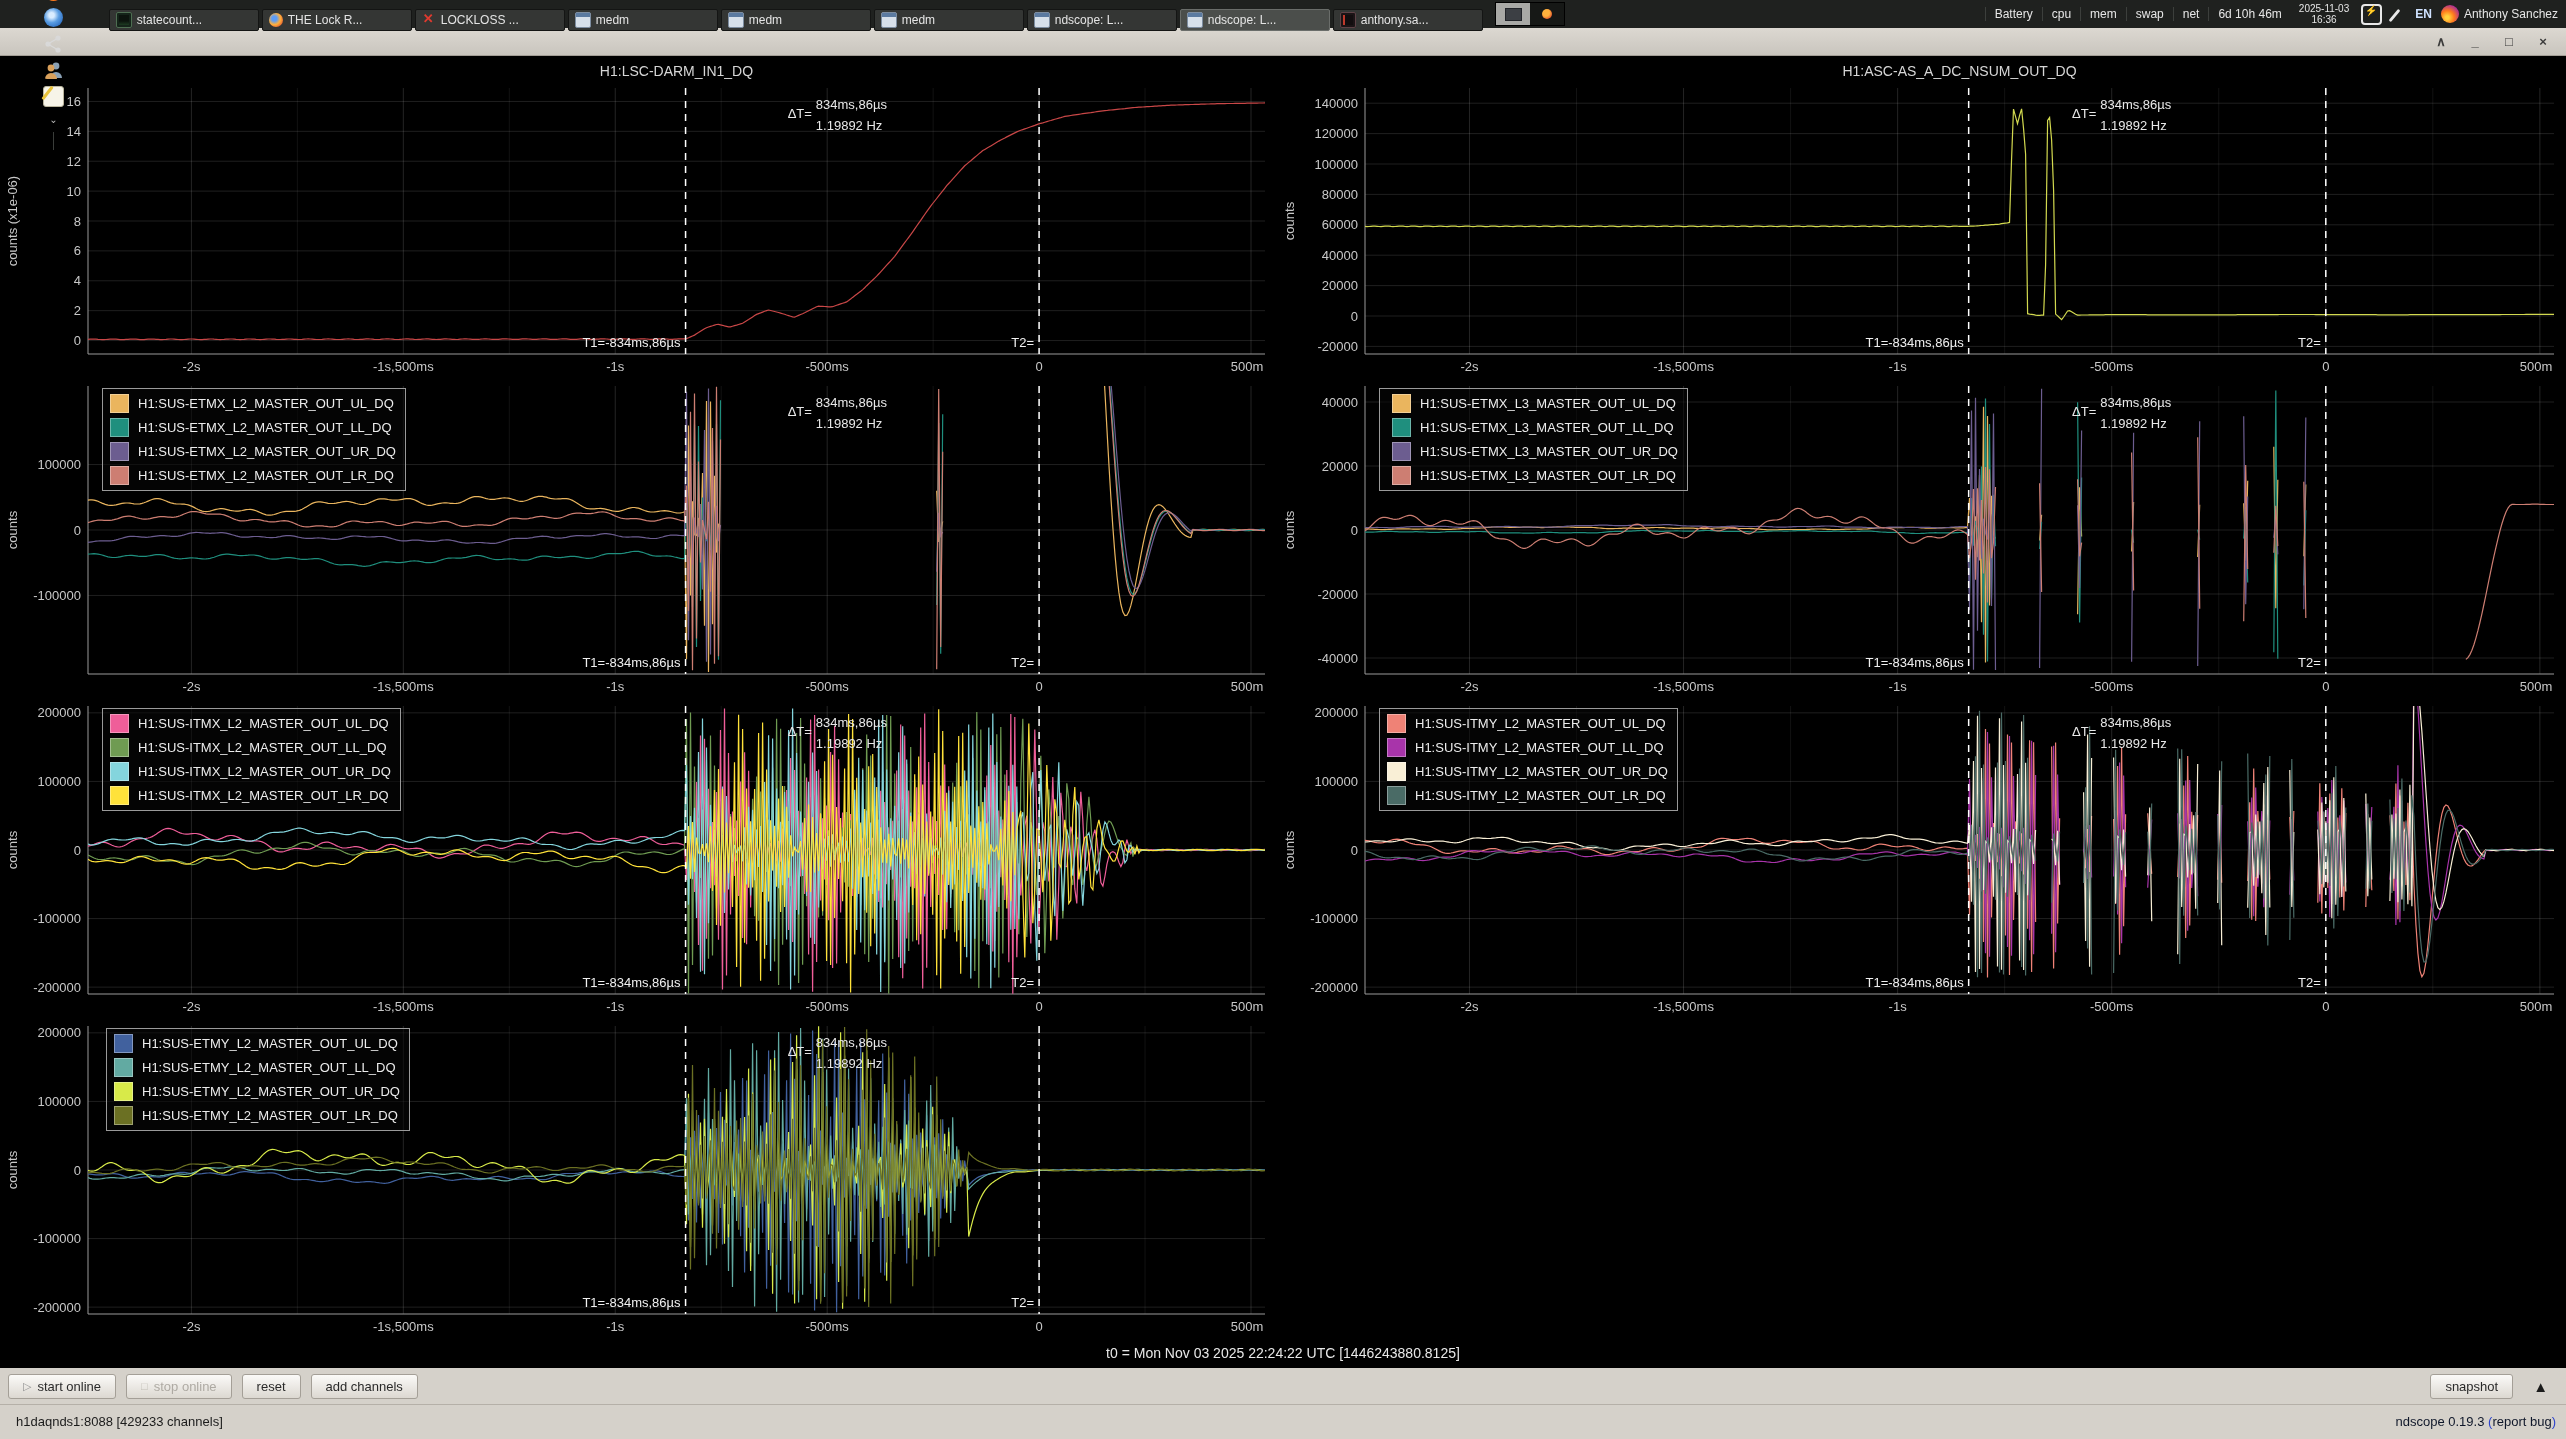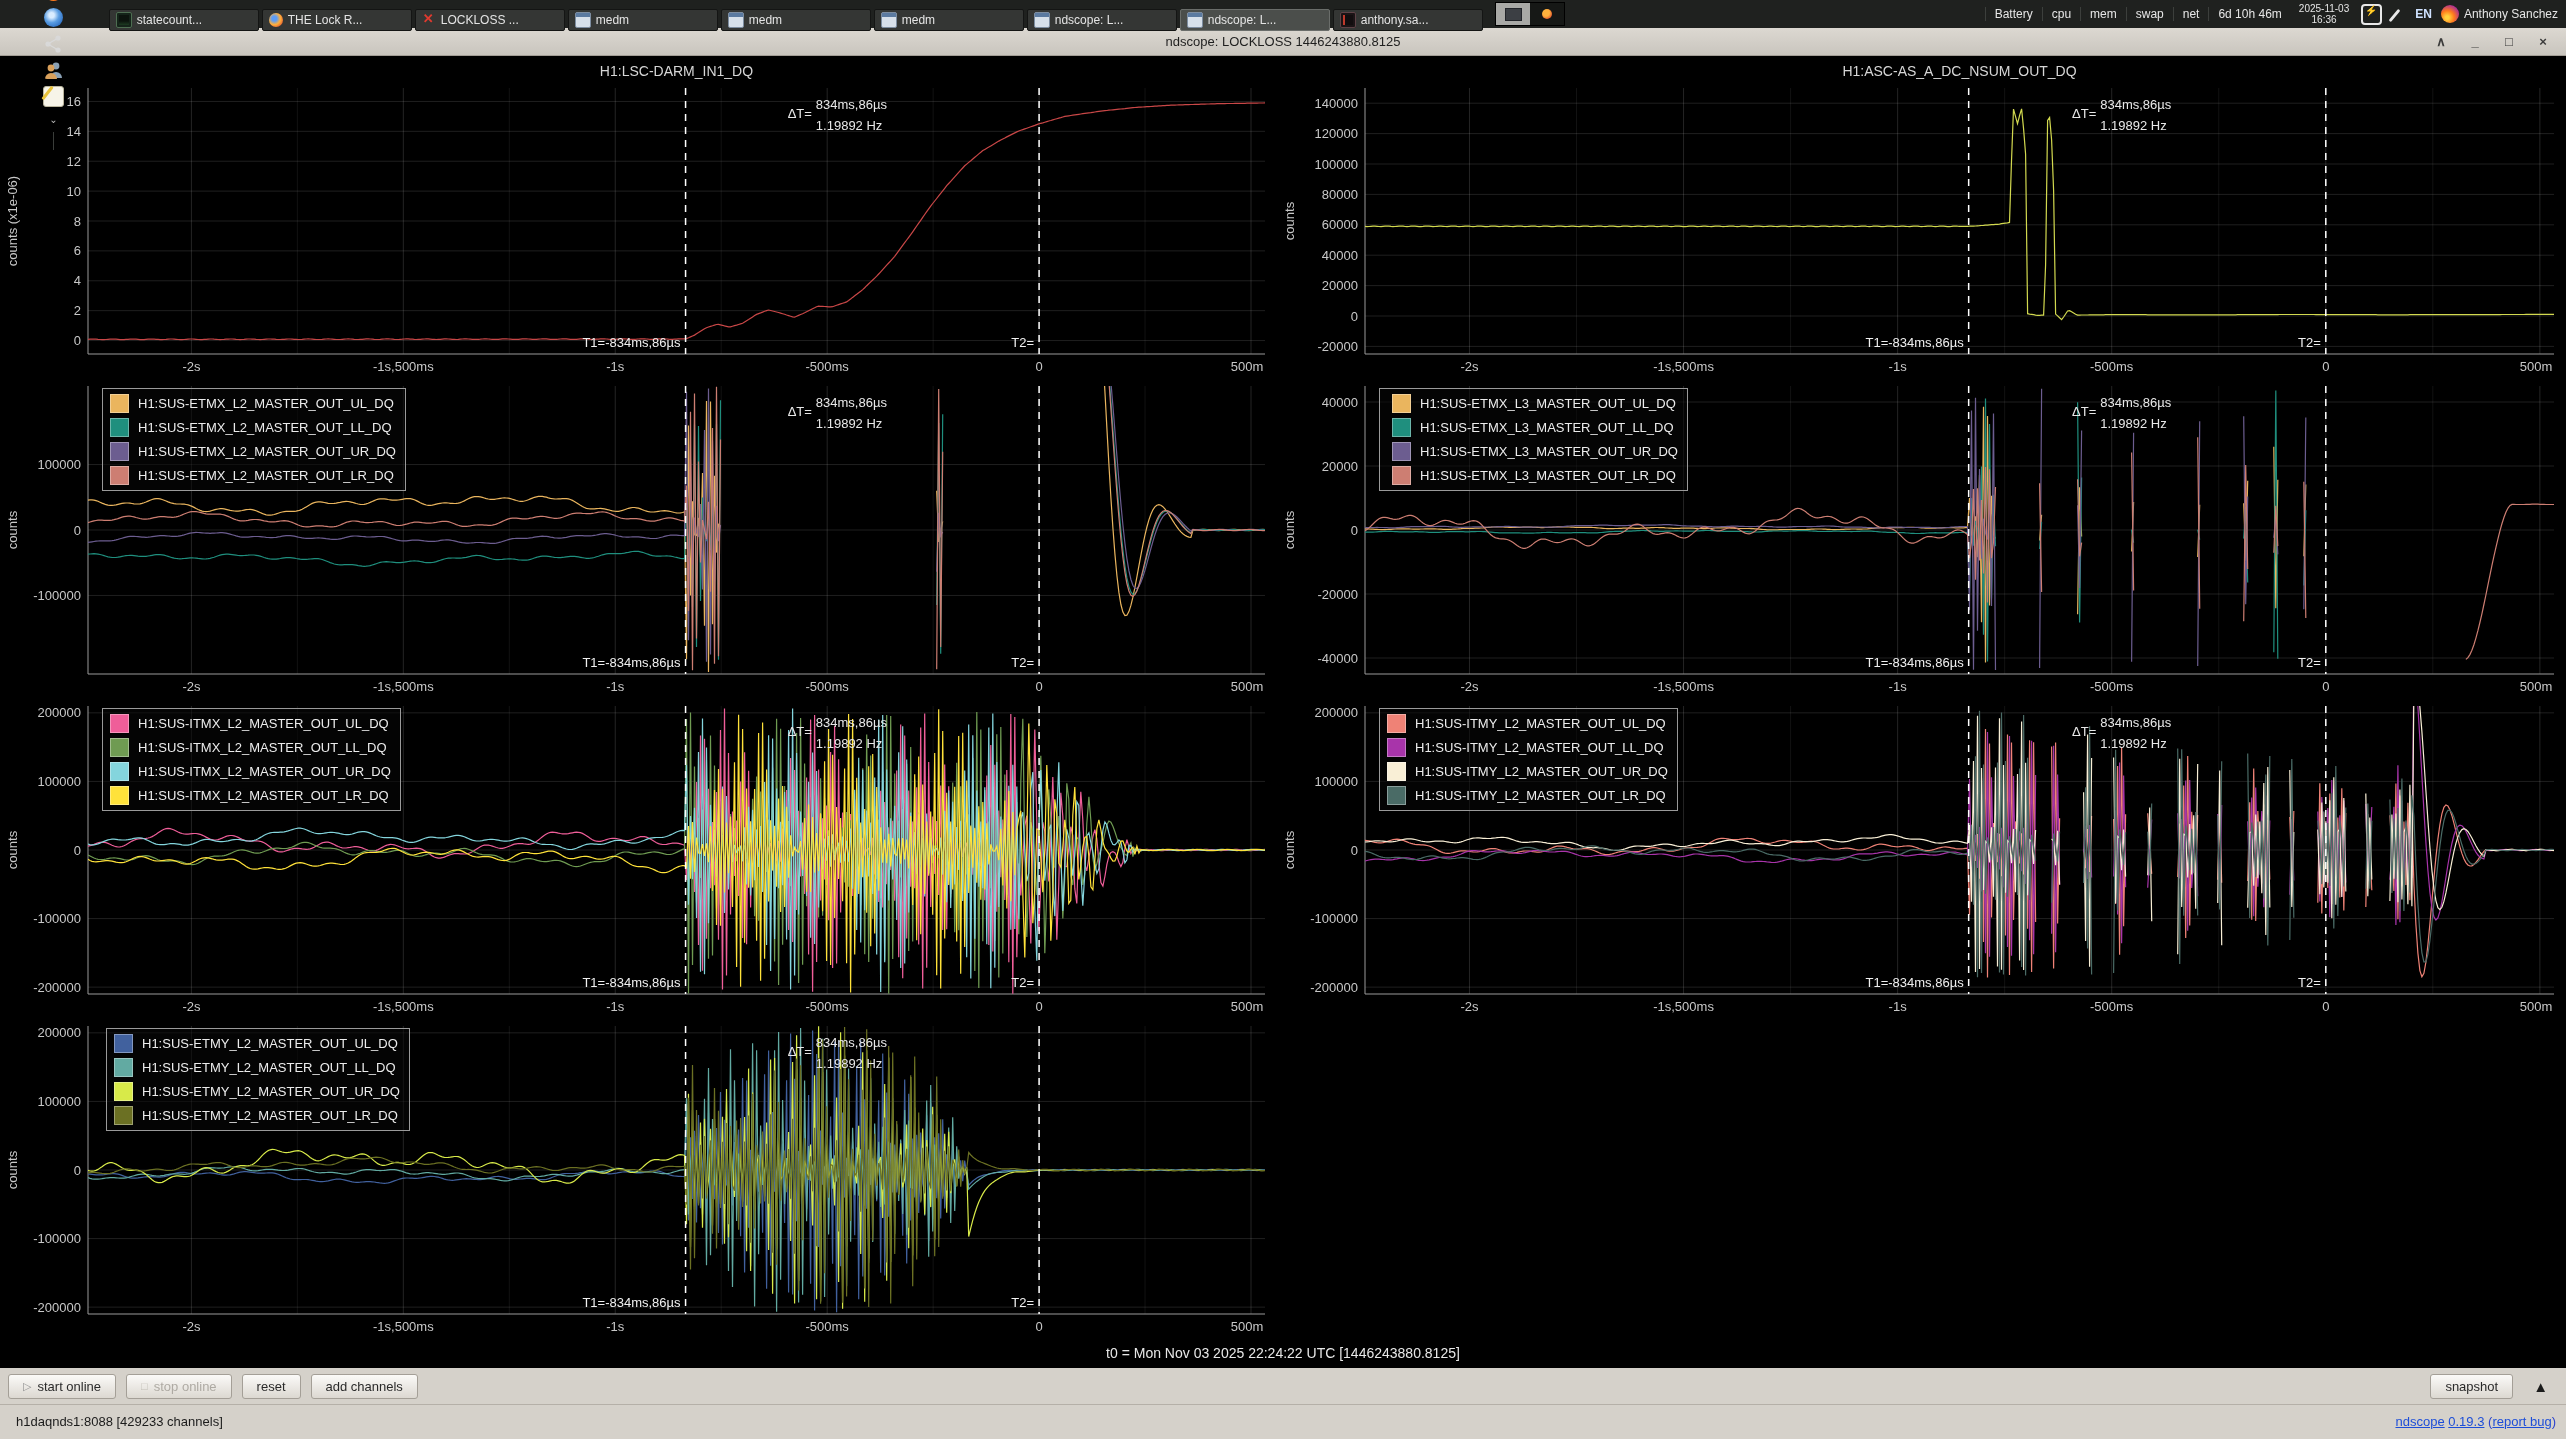--- a/index.html
+++ b/index.html
@@ -91,21 +91,21 @@
            display:flex;align-items:center;gap:6px;font-family:"Liberation Sans",sans-serif;}
   .gtk-btn .glyph{color:#8f8f8f;font-size:11px;}
   .gtk-btn:disabled,.gtk-btn.disabled{color:#aeaaa3;}
   .gtk-btn.disabled .glyph{color:#c4c0b9;}
   .toolbar .spacer{flex:1;}
   .up-arrow{background:none;border:none;font-size:15px;color:#1b1b1b;padding:0 10px;}
   .statusbar{position:absolute;top:1404px;left:0;width:2566px;height:35px;background:#d5d1ca;
              border-top:1px solid #b5b0a8;box-sizing:border-box;color:#1b1b1b;font-size:13px;}
   .statusbar .left{position:absolute;left:16px;top:9px;}
   .statusbar .right{position:absolute;right:10px;top:9px;color:#2d43cc;}
-  .statusbar a{color:#1d4ed8;text-decoration:underline;cursor:pointer;}
+  .statusbar a{color:#0f172a;cursor:pointer;}
 </style>
 </head>
 <body>
 
 <div class="taskbar">
   <div class="launchers">
     <div class="menu-btn">
       <span class="whisker"></span>
       <span>Applications</span>
     </div>
@@ -190,21 +190,20 @@
     </span>
     <span class="tico ic-power"></span>
     <span class="tico ic-pen"></span>
     <span class="lang">EN</span>
     <span class="profile"></span>
     <span class="user">Anthony Sanchez</span>
   </div>
 </div>
 
 <div class="titlebar">
-  <span class="title">ndscope: LOCKLOSS 1446243880.8125</span>
   <span class="win-controls">
     <span class="wc">∧</span>
     <span class="wc">_</span>
     <span class="wc">□</span>
     <span class="wc">×</span>
   </span>
 </div>
 
 <div class="plot-grid">
   <div class="plot-cell">

